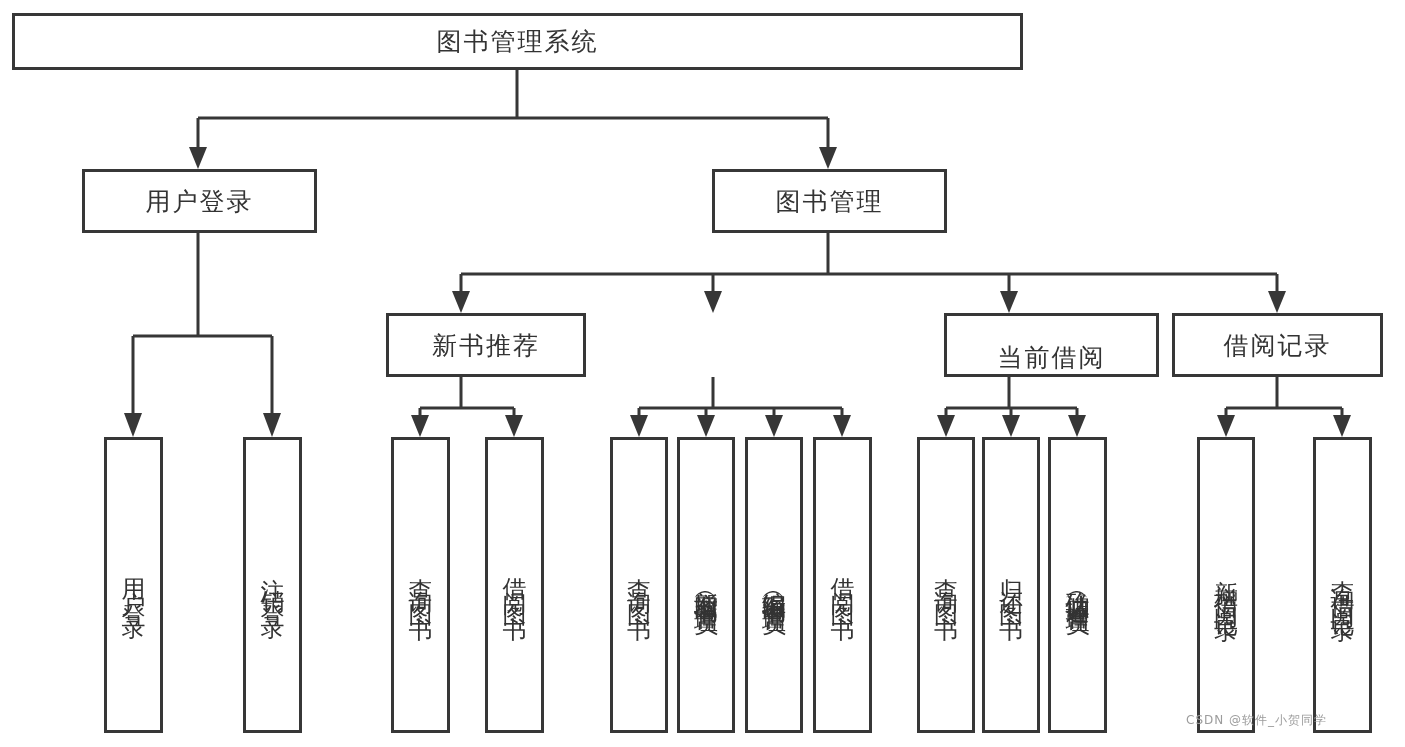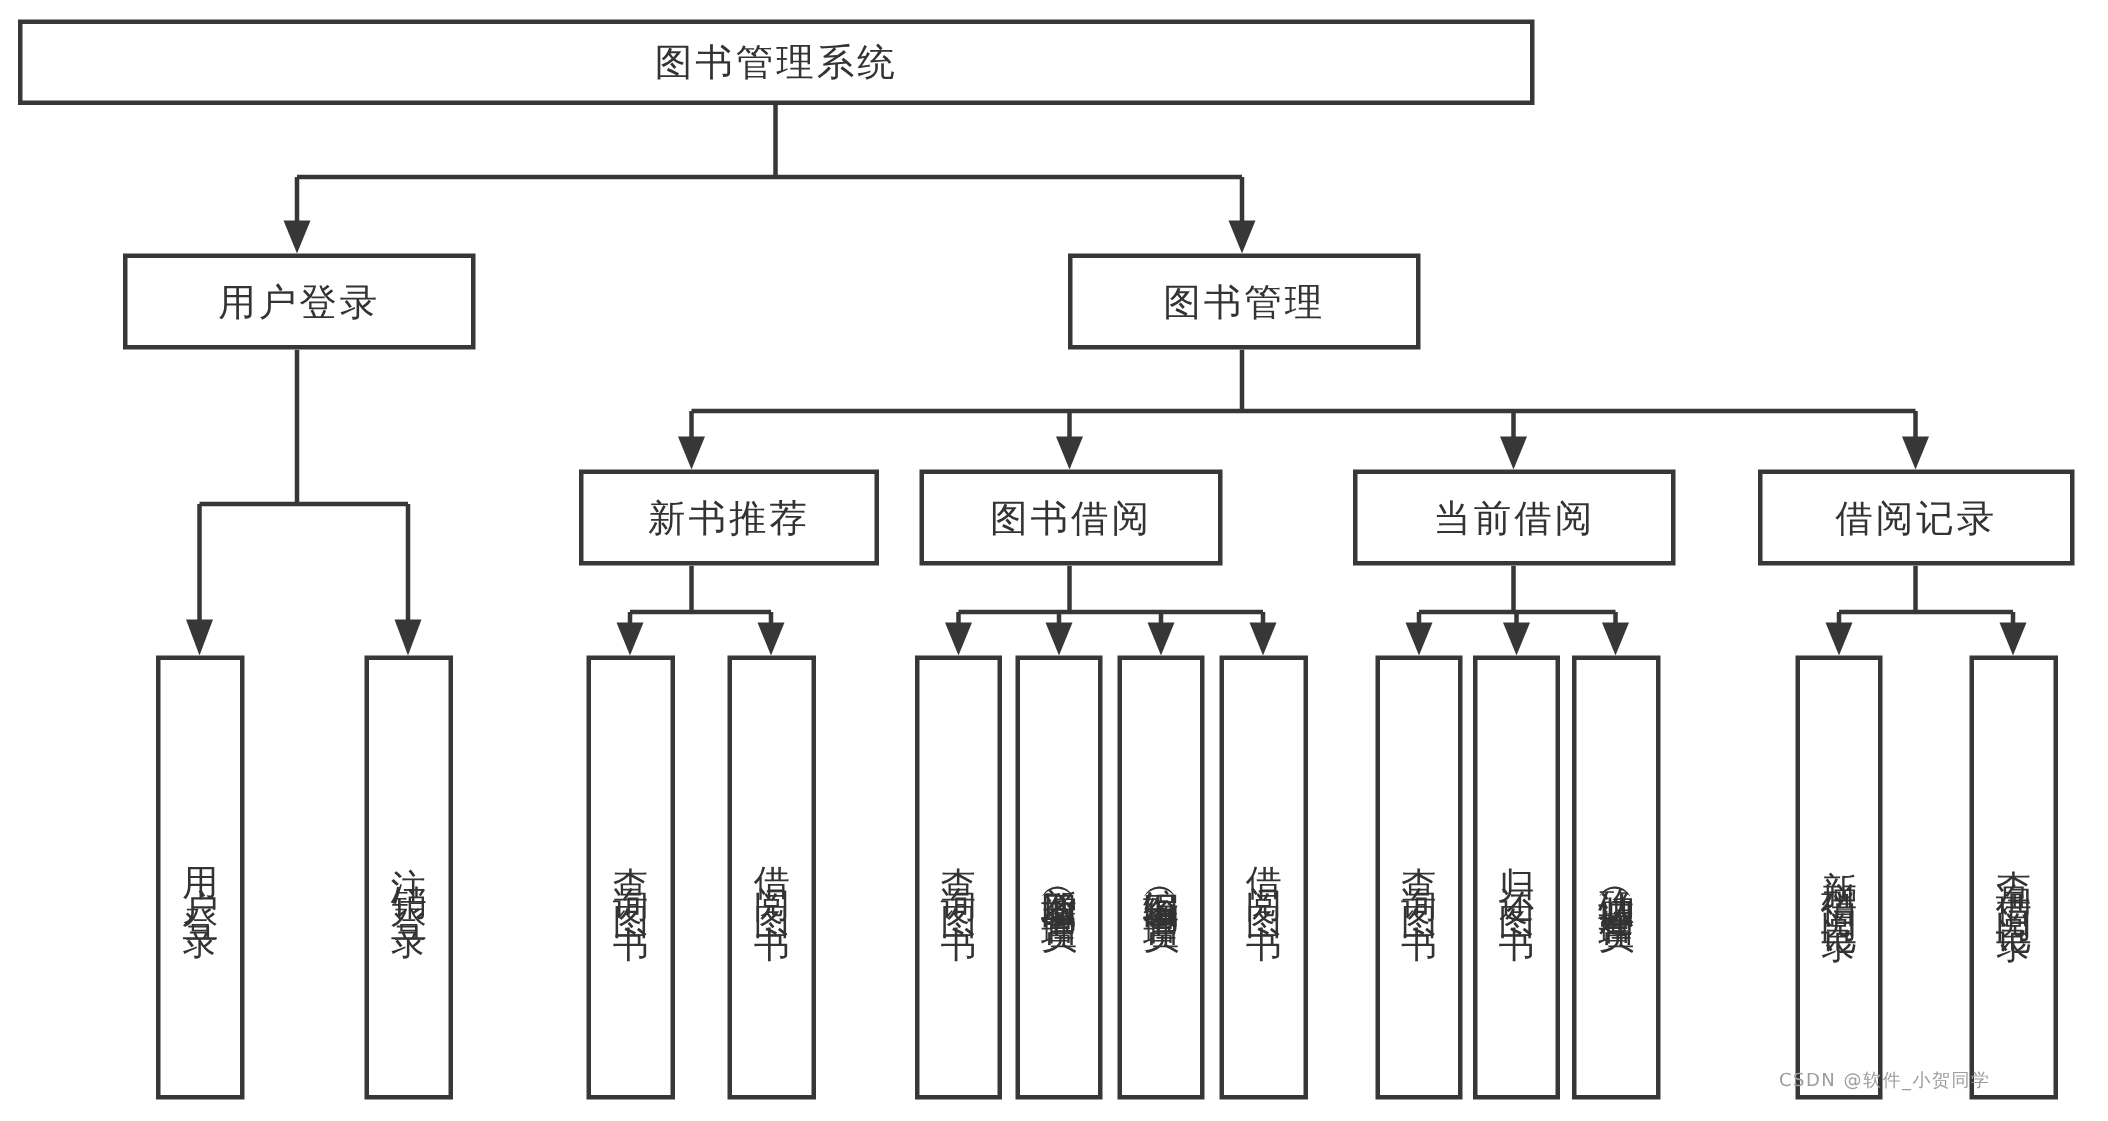--- a/index.html
+++ b/index.html
@@ -40,21 +40,21 @@
     font-size: 25px;
     letter-spacing: 2px;
     white-space: nowrap;
     color: var(--text);
   }
   .root-box   { left: 12px;  top: 13px;  width: 1011px; height: 57px; }
   .b-user     { left: 82px;  top: 169px; width: 235px;  height: 64px; }
   .b-mgmt     { left: 712px; top: 169px; width: 235px;  height: 64px; text-align: center; }
   .b-newrec   { left: 362px; top: 313px; width: 200px;  height: 64px; margin-left: 24px; }
   .b-borrow   { left: 613px; top: 313px; width: 202px;  height: 64px; }
-  .b-current  { left: 902px; top: 313px; width: 215px;  height: 64px; }
+  .b-current  { left: 944px; top: 313px; width: 215px;  height: 64px; align-items: flex-end; }
   .b-record   { left: 1172px;top: 313px; width: 211px;  height: 64px; }
   .leaf {
     position: absolute;
     top: 437px;
     height: 296px;
     border: 3px solid var(--border);
     background: #ffffff;
     display: flex;
     align-items: center;
     justify-content: center;
@@ -137,23 +137,20 @@
   <div class="box b-user">
     <span class="hlabel">用户登录</span>
   </div>
   <div class="box b-mgmt">
     <span class="hlabel">图书管理</span>
   </div>
 
   <div class="box b-newrec">
     <span class="hlabel">新书推荐</span>
   </div>
-  <div class="box b-borrow">
-    <span class="hlabel">图书借阅</span>
-  </div>
   <div class="box b-current">
     <span class="hlabel">当前借阅</span>
   </div>
   <div class="box b-record">
     <span class="hlabel">借阅记录</span>
   </div>
 
   <div class="leaf l1">
     <span class="vtext sp4">用户登录</span>
   </div>

